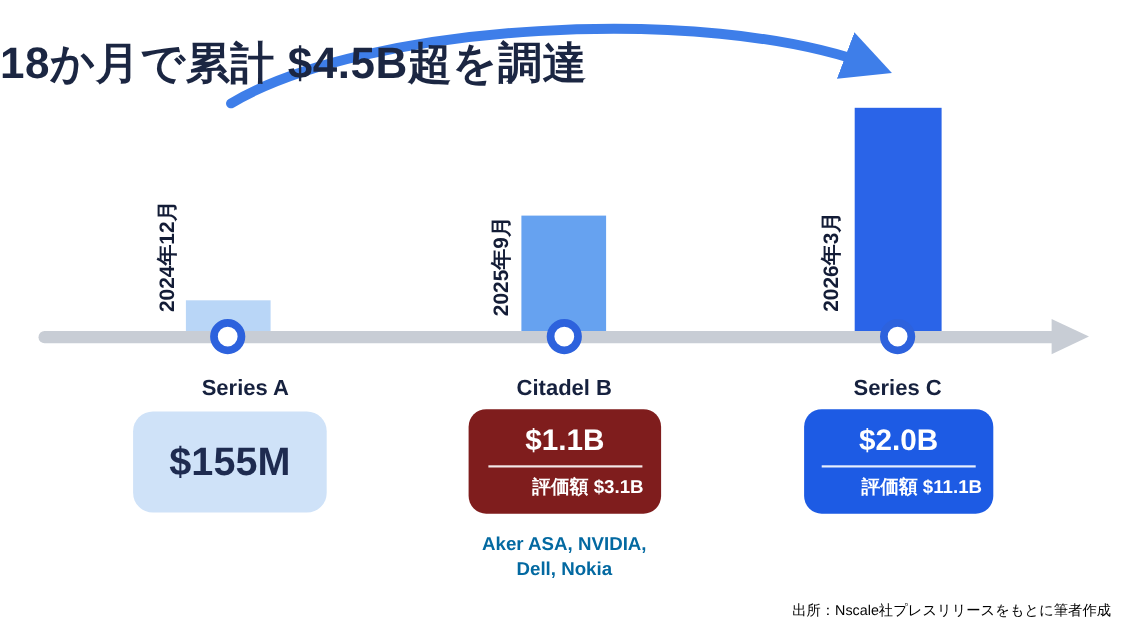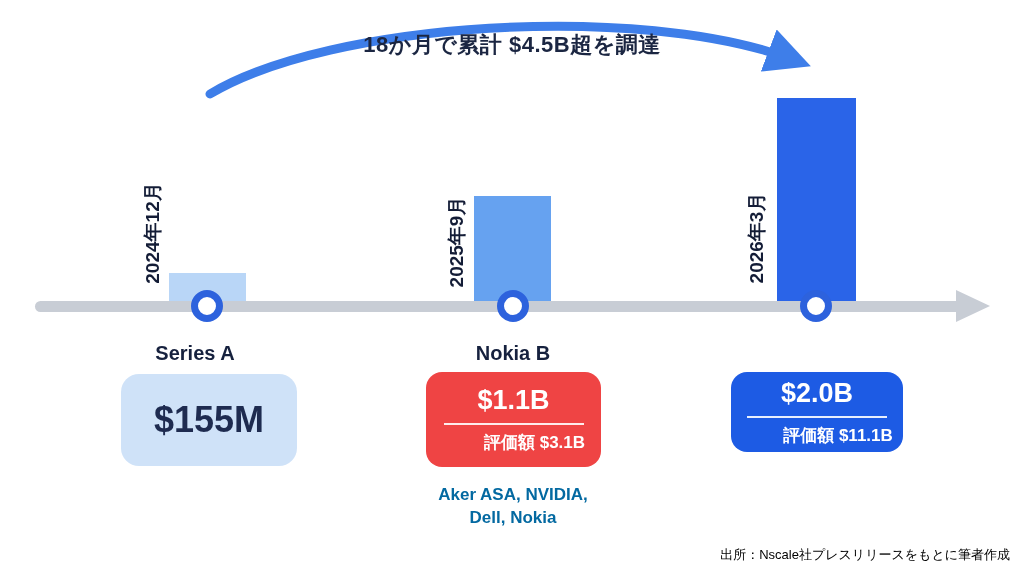--- a/index.html
+++ b/index.html
@@ -10,21 +10,21 @@
     background: #ffffff;
     overflow: hidden;
     font-family: "Liberation Sans", "DejaVu Sans", sans-serif;
   }
 
   
   .arc { position: absolute; left: 0; top: 0; width: 1024px; height: 130px; z-index: 1; }
   .arc-path { fill: none; stroke: #3e7ee9; stroke-width: 9; stroke-linecap: round; }
   .title {
     position: absolute; left: 0; top: 30px; width: 1024px;
-    text-align: center; font-size: 22px; font-weight: 800;
+    text-align: left; font-size: 40px; font-weight: 800;
     color: #1b2642; z-index: 2; letter-spacing: 0.5px;
   }
 
   
   .timeline {
     position: absolute; left: 35px; top: 301px; width: 923px; height: 11px;
     background: #c8cdd5; border-radius: 6px 0 0 6px; z-index: 1;
   }
   .timeline-head {
     position: absolute; left: 956px; top: 290px; width: 0; height: 0; z-index: 1;
@@ -55,39 +55,39 @@
   }
   .marker-a { left: 191px; top: 290px; }
   .marker-b { left: 497px; top: 290px; }
   .marker-c { left: 800px; top: 290px; }
 
   
   .series-label {
     position: absolute; width: 160px; text-align: center;
     font-size: 20px; font-weight: 700; color: #16213e; z-index: 2;
   }
-  .label-a { left: 115px; top: 342px; }
+  .label-a { left: 143px; top: 342px; }
   .label-b { left: 433px; top: 342px; }
   .label-c { left: 736px; top: 342px; }
 
   
   .card {
     position: absolute; display: flex; flex-direction: column;
     align-items: center; justify-content: center; z-index: 2;
   }
   .card-a {
     left: 121px; top: 374px; width: 176px; height: 92px;
     background: #cfe2f8; border-radius: 18px;
   }
   .card-b {
     left: 426px; top: 372px; width: 175px; height: 95px;
-    background: #ef4444; border-radius: 16px;
+    background: #7f1d1d; border-radius: 16px;
   }
   .card-c {
-    left: 731px; top: 372px; width: 172px; height: 80px;
+    left: 731px; top: 372px; width: 172px; height: 95px;
     background: #1d5be4; border-radius: 16px;
   }
   .amount-dark { font-size: 36px; font-weight: 800; color: #1e2b50; }
   .amount-light { font-size: 27px; font-weight: 800; color: #ffffff; }
   .card-divider { width: 140px; height: 2px; background: rgba(255,255,255,0.9); margin: 7px 0 6px 0; }
   .valuation { font-size: 17px; font-weight: 600; color: #ffffff; padding-left: 42px; }
 
   
   .investors {
     position: absolute; text-align: center; white-space: pre-line;
@@ -125,32 +125,33 @@
   <div class="date date-a">2024年12月</div>
   <div class="marker marker-a"></div>
   <div class="series-label label-a">Series A</div>
   <div class="card card-a">
     <div class="amount-dark">$155M</div>
   </div>
 
   <div class="bar bar-b"></div>
   <div class="date date-b">2025年9月</div>
   <div class="marker marker-b"></div>
-  <div class="series-label label-b">Nokia B</div>
+  <div class="series-label label-b">Citadel B</div>
   <div class="card card-b">
     <div class="amount-light">$1.1B</div>
     <div class="card-divider"></div>
     <div class="valuation">評価額 $3.1B</div>
   </div>
   <div class="investors inv-b">Aker ASA, NVIDIA,
 Dell, Nokia</div>
 
   <div class="bar bar-c"></div>
   <div class="date date-c">2026年3月</div>
   <div class="marker marker-c"></div>
+  <div class="series-label label-c">Series C</div>
   <div class="card card-c">
     <div class="amount-light">$2.0B</div>
     <div class="card-divider"></div>
     <div class="valuation">評価額 $11.1B</div>
   </div>
 
   <div class="source">出所：Nscale社プレスリリースをもとに筆者作成</div>
 
 </div>
 

